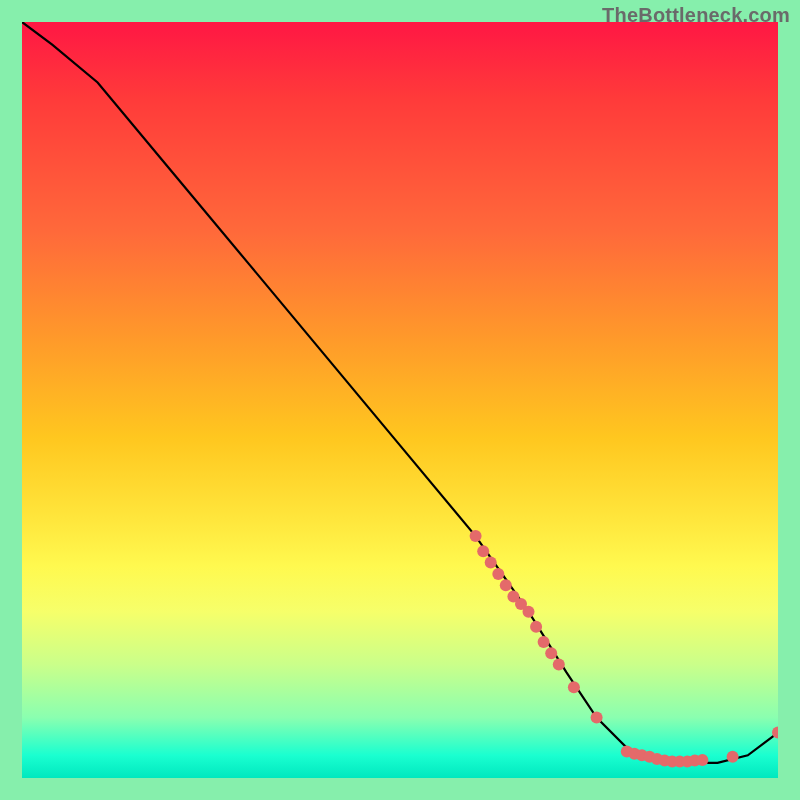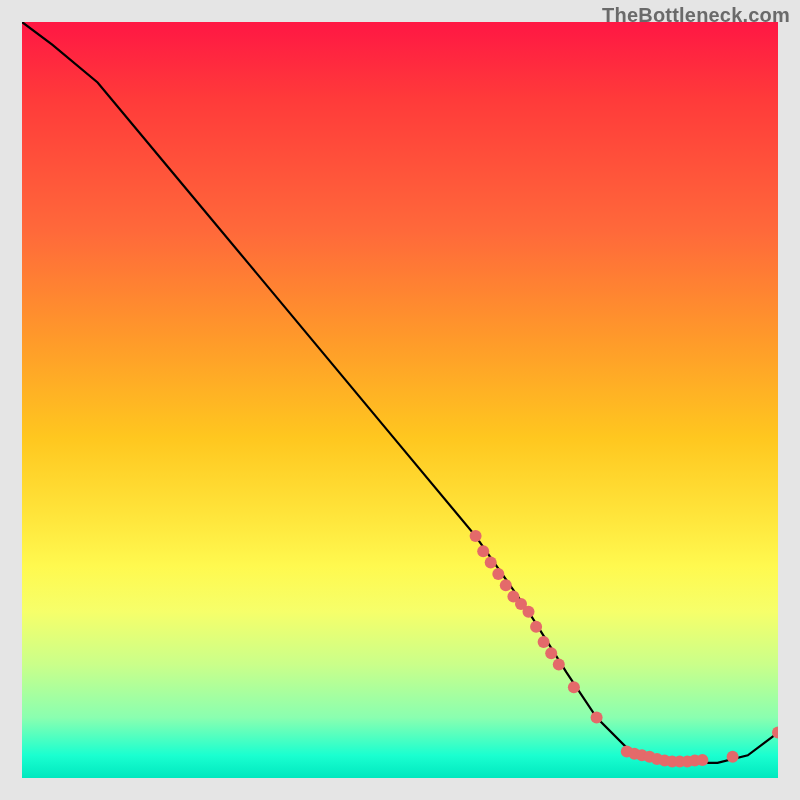--- a/index.html
+++ b/index.html
@@ -8,21 +8,21 @@
     width: 800px;
     height: 800px;
     overflow: hidden;
     background: #000;
     font-family: Arial, Helvetica, sans-serif;
   }
   .stage {
     position: relative;
     width: 800px;
     height: 800px;
-    background: #e5e5e5;
+    background: #86efac;
   }
   .plot {
     position: absolute;
     left: 22px;
     top: 22px;
     width: 756px;
     height: 756px;
     background: linear-gradient(
       to bottom,
       #ff1744 0%,

